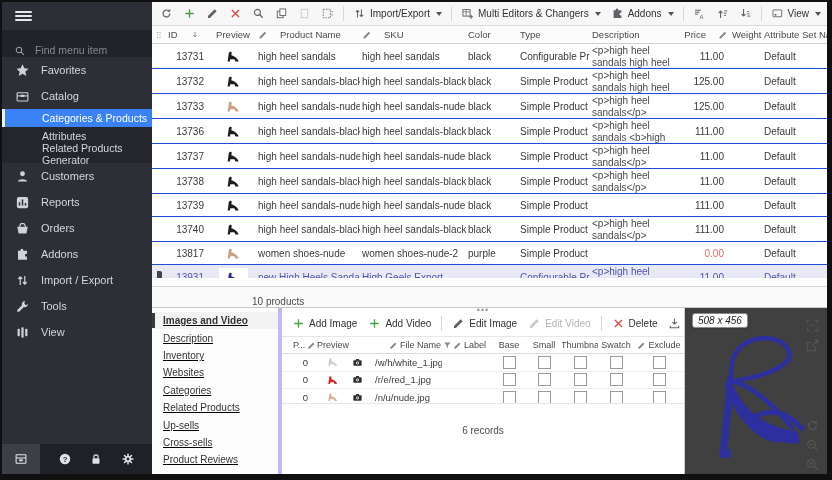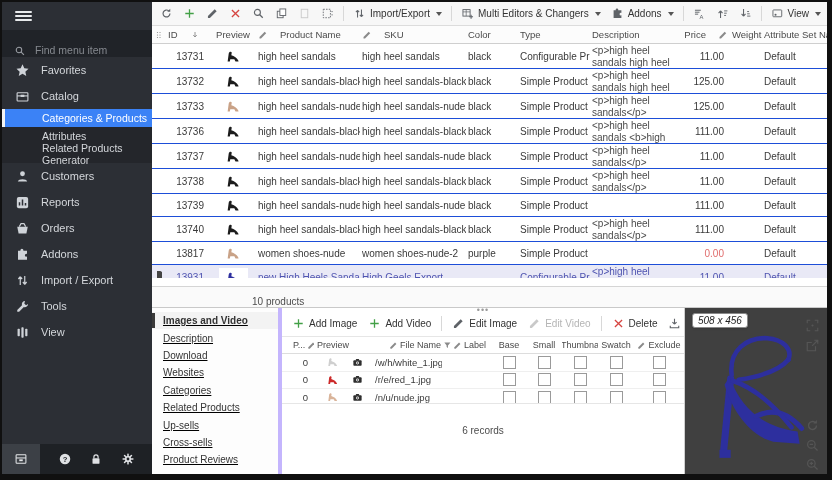--- a/index.html
+++ b/index.html
@@ -680,21 +680,21 @@
 
     <div class="statusbar">
       <span>10 products</span>
     </div>
 
     <div class="bottom">
 
       <div class="tabs" id="tabs">
           <div class="tab sel">Images and Video</div>
           <div class="tab">Description</div>
-          <div class="tab">Download</div>
+          <div class="tab">Inventory</div>
           <div class="tab">Websites</div>
           <div class="tab">Categories</div>
           <div class="tab">Related Products</div>
           <div class="tab">Up-sells</div>
           <div class="tab">Cross-sells</div>
           <div class="tab">Product Reviews</div>
         </div>
 
       <div class="mid">
         <div class="dots">•••</div>

